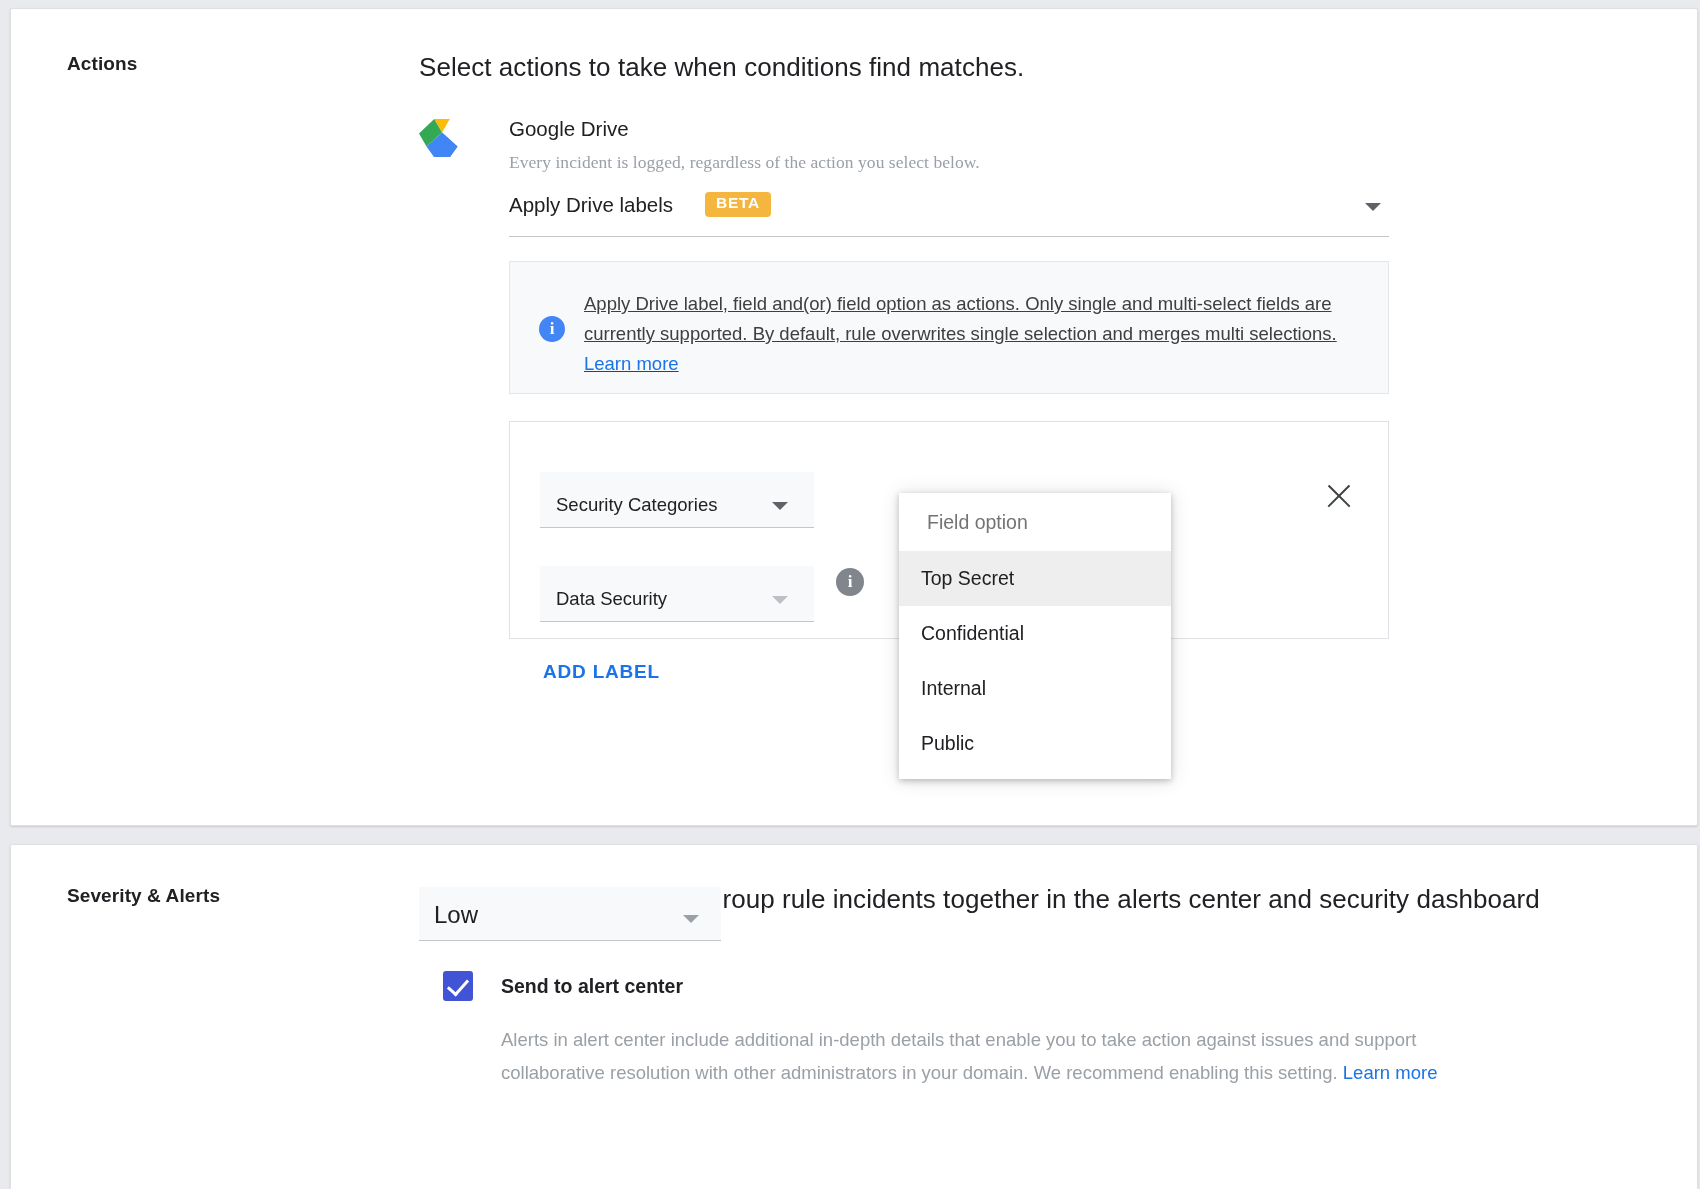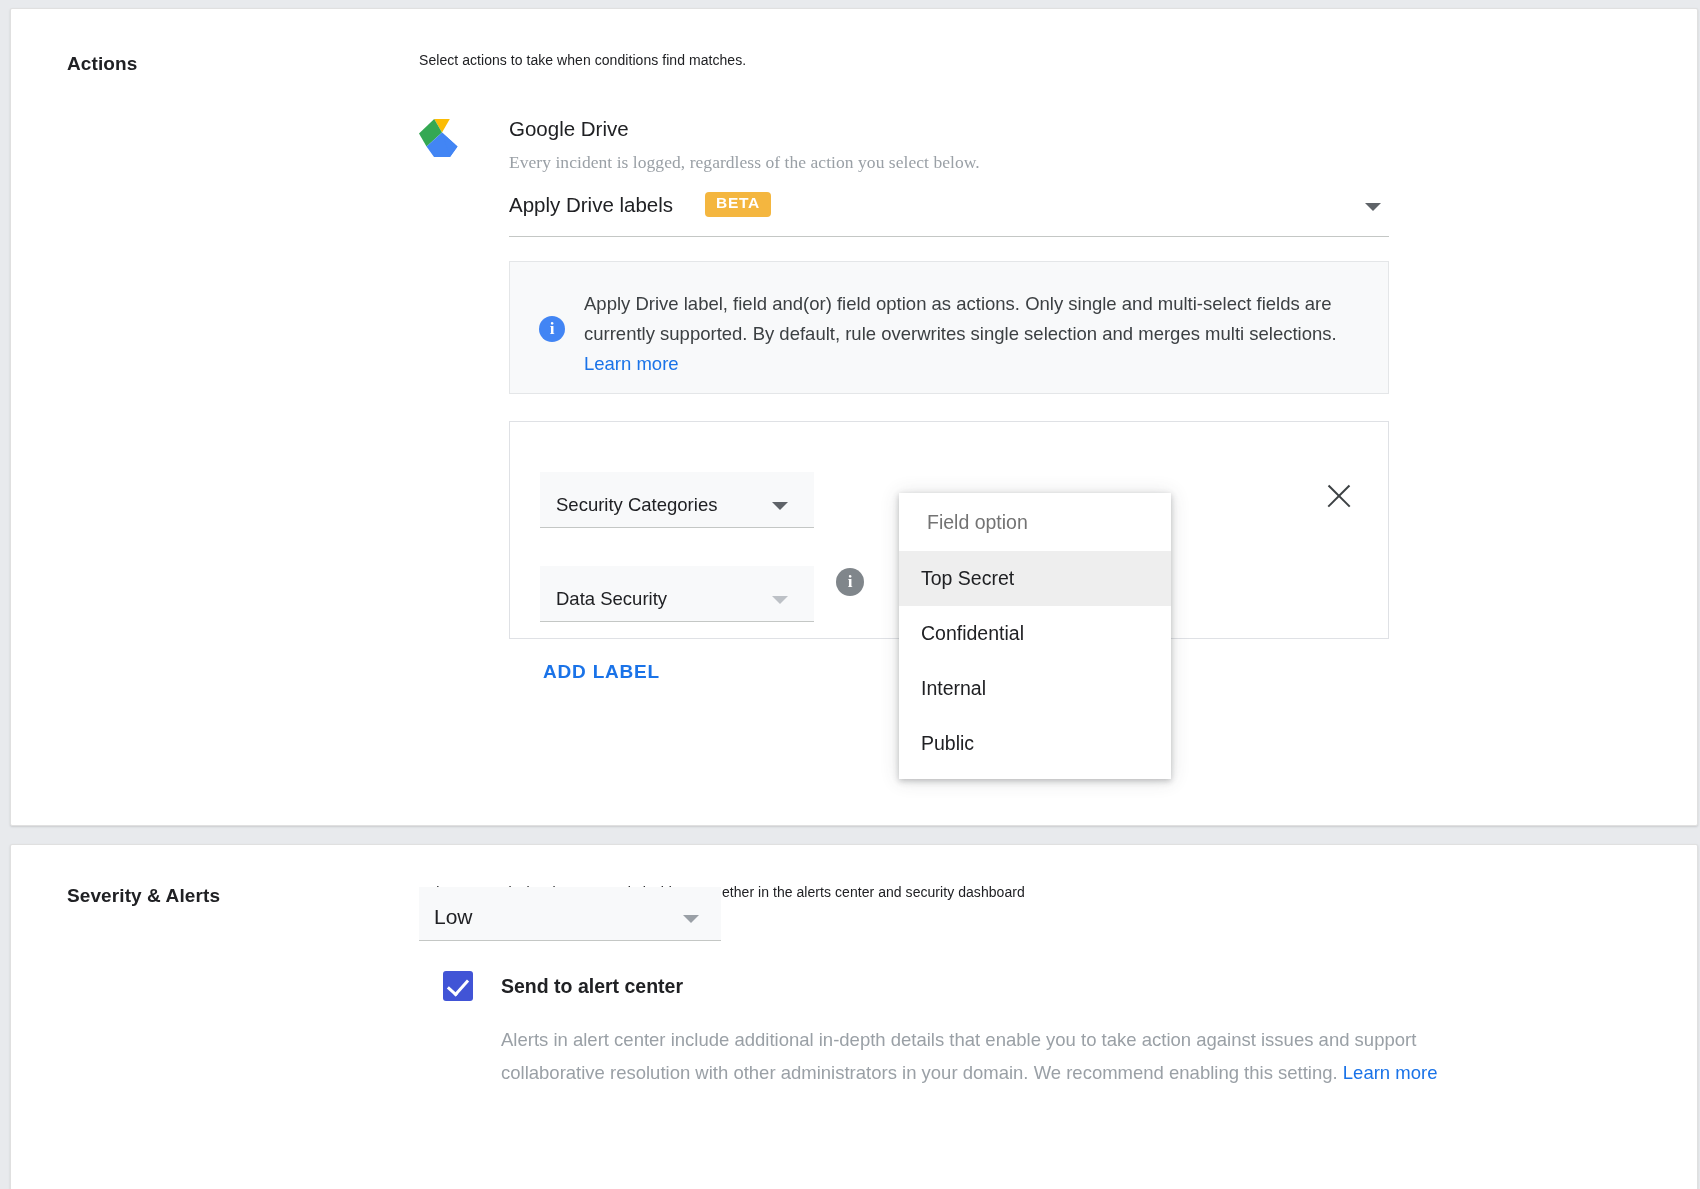--- a/index.html
+++ b/index.html
@@ -40,21 +40,21 @@
     color: #202124;
     letter-spacing: .1px;
   }
   #actions-label { top: 44px; }
   #severity-label { top: 40px; font-weight: bold; }
 
   
   .desc {
     position: absolute;
     left: 408px;
-    font-size: 14px;
+    font-size: 26px;
     color: #202124;
     letter-spacing: .05px;
   }
   #actions-desc { top: 43px; }
   #severity-desc { top: 39px; }
 
   
   #drive-icon {
     position: absolute;
     left: 408px;
@@ -142,20 +142,21 @@
     line-height: 26px;
   }
   #info-text {
     position: absolute;
     left: 74px;
     top: 27px;
     width: 780px;
     font-size: 18.5px;
     line-height: 30px;
     color: #3c4043;
+    text-decoration: underline;
   }
   .link { color: #1a73e8; cursor: pointer; }
 
   
   #label-box {
     position: absolute;
     left: 498px;
     top: 412px;
     width: 880px;
     height: 218px;
@@ -269,21 +270,21 @@
     top: 42px;
     width: 302px;
     height: 54px;
     background: #f8f9fa;
     border-bottom: 1px solid #c4c7c5;
   }
   #severity-select .sv-text {
     position: absolute;
     left: 15px;
     bottom: 11px;
-    font-size: 21px;
+    font-size: 24px;
     color: #202124;
     text-align: center;
   }
   #severity-select .sv-caret {
     position: absolute;
     right: 22px;
     bottom: 17px;
     border-top-color: #9aa0a6;
   }
 

